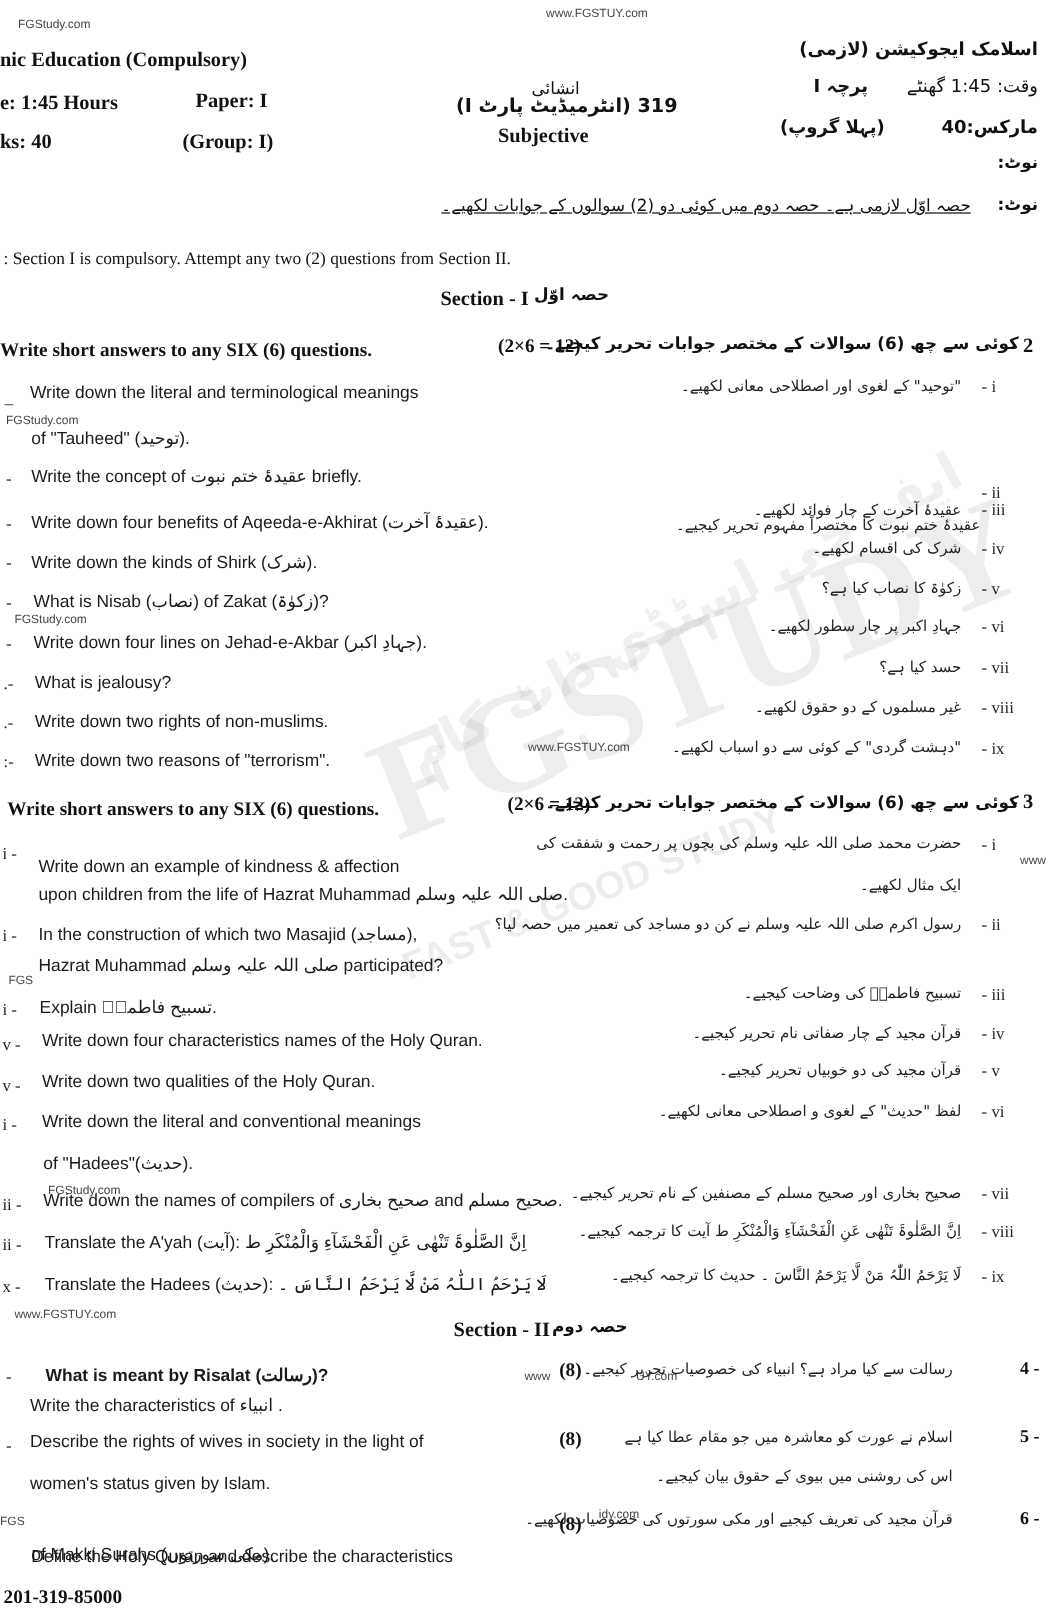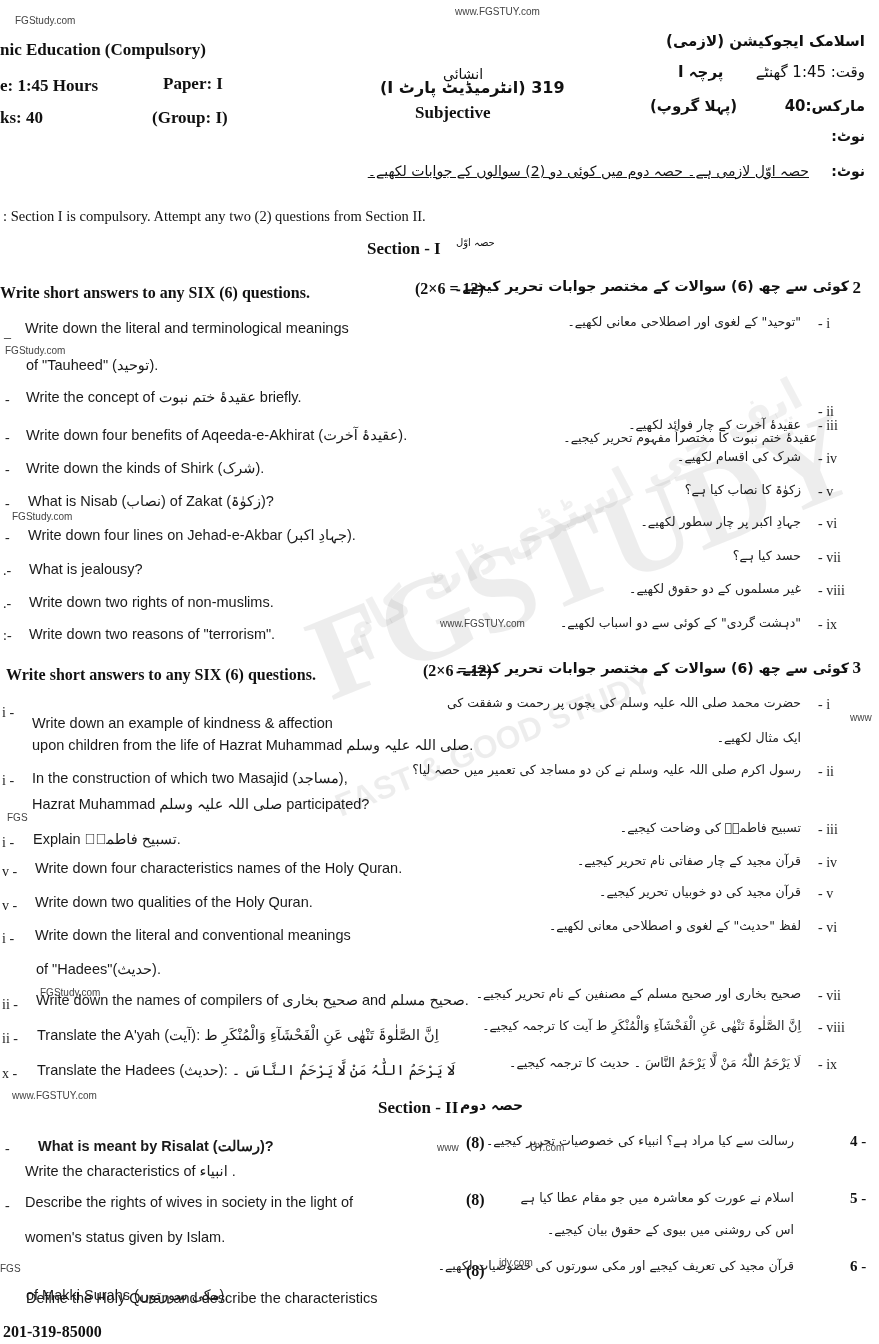--- a/index.html
+++ b/index.html
@@ -56,21 +56,21 @@
   <div class="abs ur" style="right:14px;top:128px;font-size:14px;font-weight:bold;">نوٹ:</div>
 </div>
 
 <div>
   <div class="abs ur" style="right:14px;top:163px;font-size:14px;font-weight:bold;">نوٹ:</div>
   <div class="abs ur" style="right:70px;top:163px;font-size:14px;text-decoration:underline;">حصہ اوّل لازمی ہے۔ حصہ دوم میں کوئی دو (2) سوالوں کے جوابات لکھیے۔</div>
   <div class="abs" style="left:3px;top:208px;font-size:14.5px;font-family:'Liberation Serif',serif;">:  Section I is compulsory.  Attempt any two (2) questions from Section II.</div>
 </div>
 
 <div class="abs serif-b" style="left:367px;top:239px;font-size:17px;">Section - I</div>
-<div class="abs ur" style="left:445px;top:237px;font-size:10px;font-weight:normal;margin-left:11px;">حصہ اوّل</div>
+<div class="abs ur" style="left:445px;top:237px;font-size:14px;font-weight:bold;">حصہ اوّل</div>
 
 <div class="abs serif-b" style="left:0;top:284px;font-size:16px;">Write short answers to any SIX (6) questions.</div>
 <div class="abs serif-b" style="left:415px;top:280px;font-size:16px;">(2×6 = 12)</div>
 <div class="abs ur" style="right:30px;top:278px;font-size:14px;font-weight:bold;">کوئی سے چھ (6) سوالات کے مختصر جوابات تحریر کیجیے۔</div>
 <div class="abs serif-b" style="right:18px;top:278px;font-size:17px;direction:rtl;">2 -</div>
 
 <div>
   <div class="abs qn" style="left:4px;top:325px;">_</div>
   <div class="abs q" style="left:25px;top:320px;">Write down the literal and terminological meanings</div>
   <div class="abs q" style="left:26px;top:357px;">of "Tauheed" (توحید).</div>

